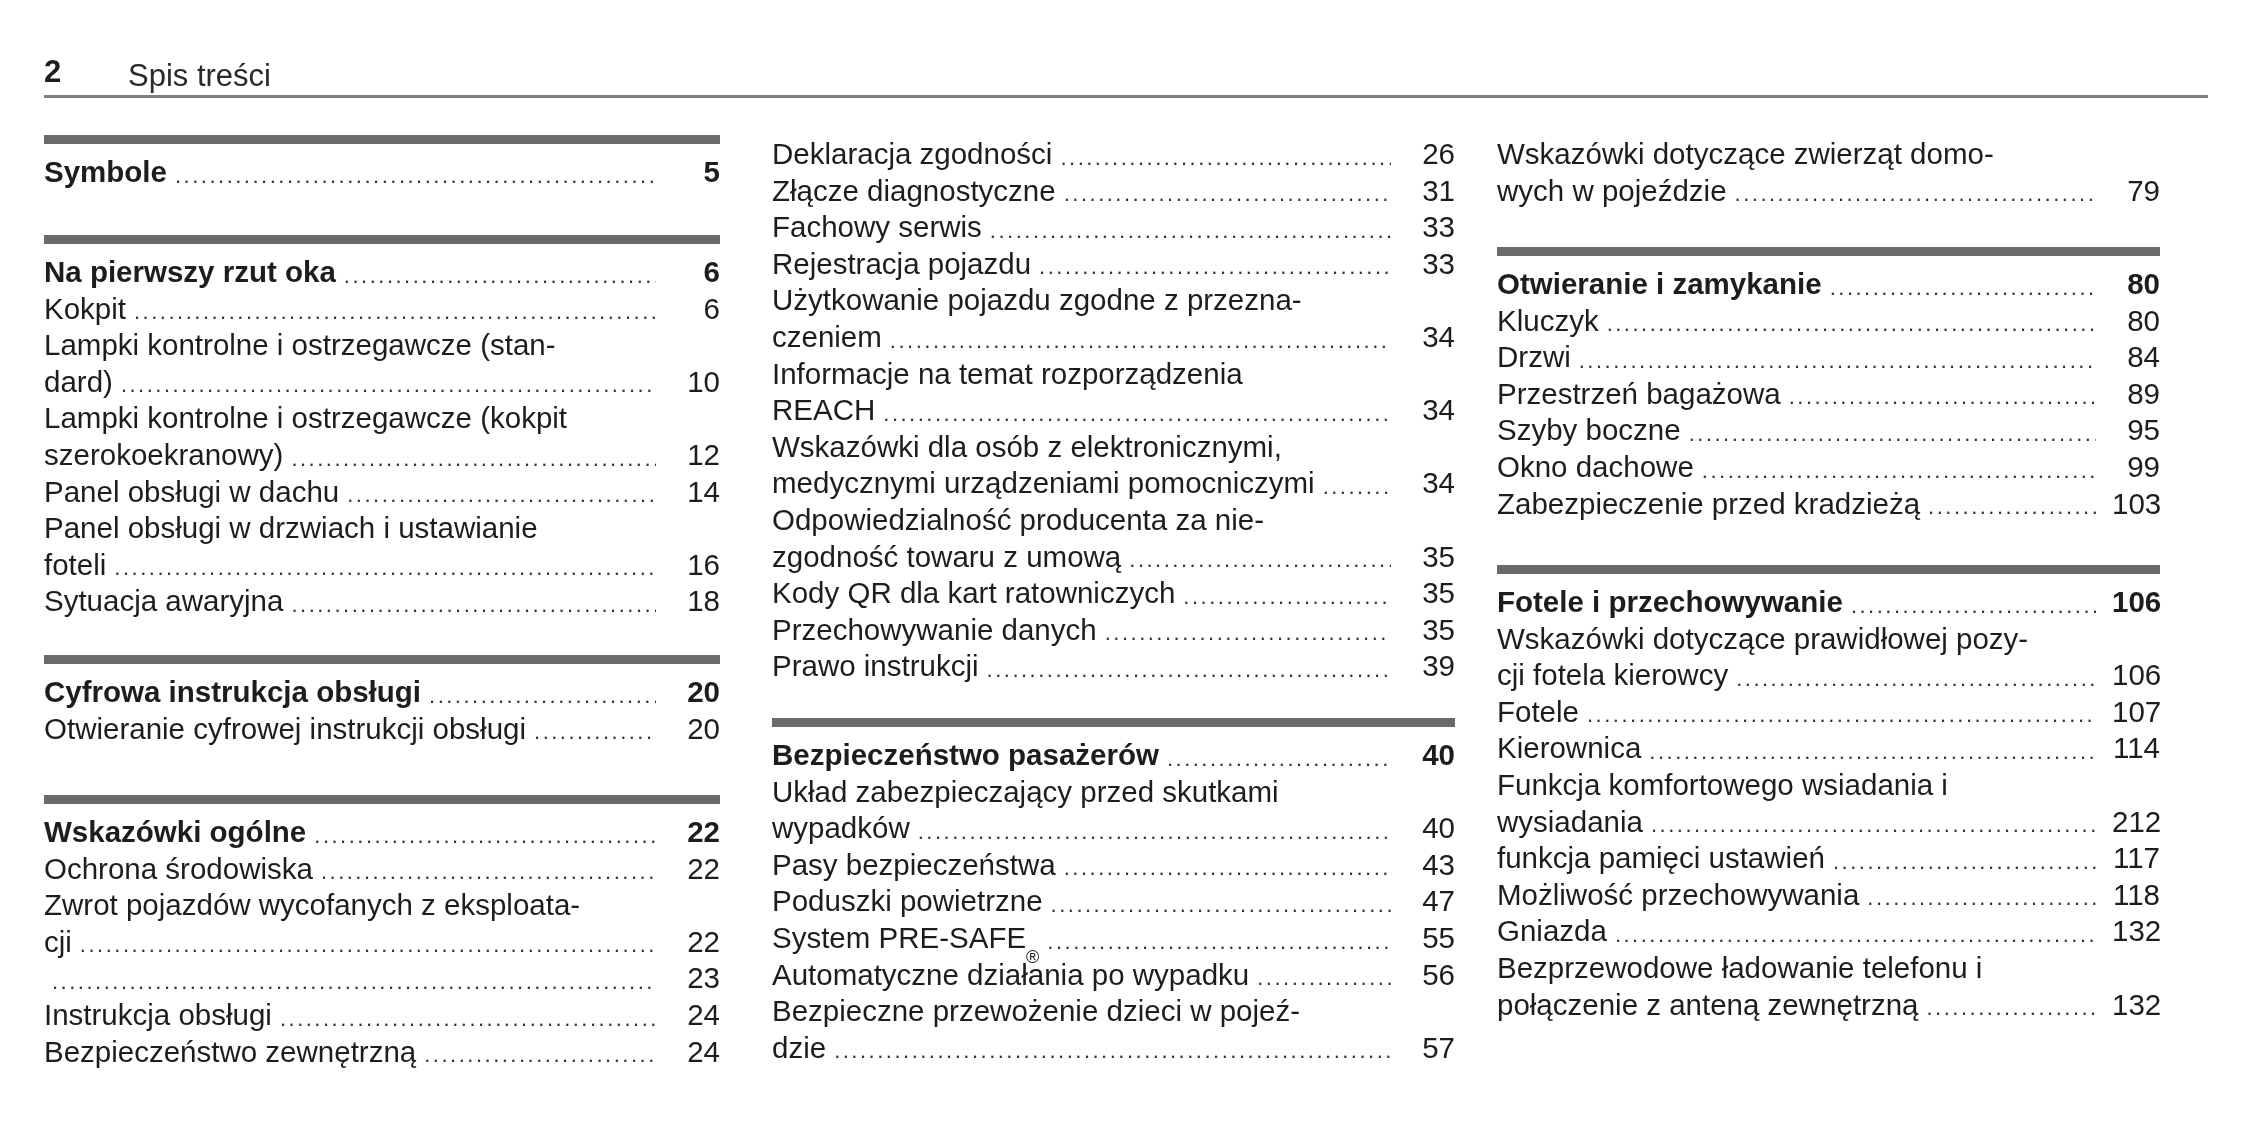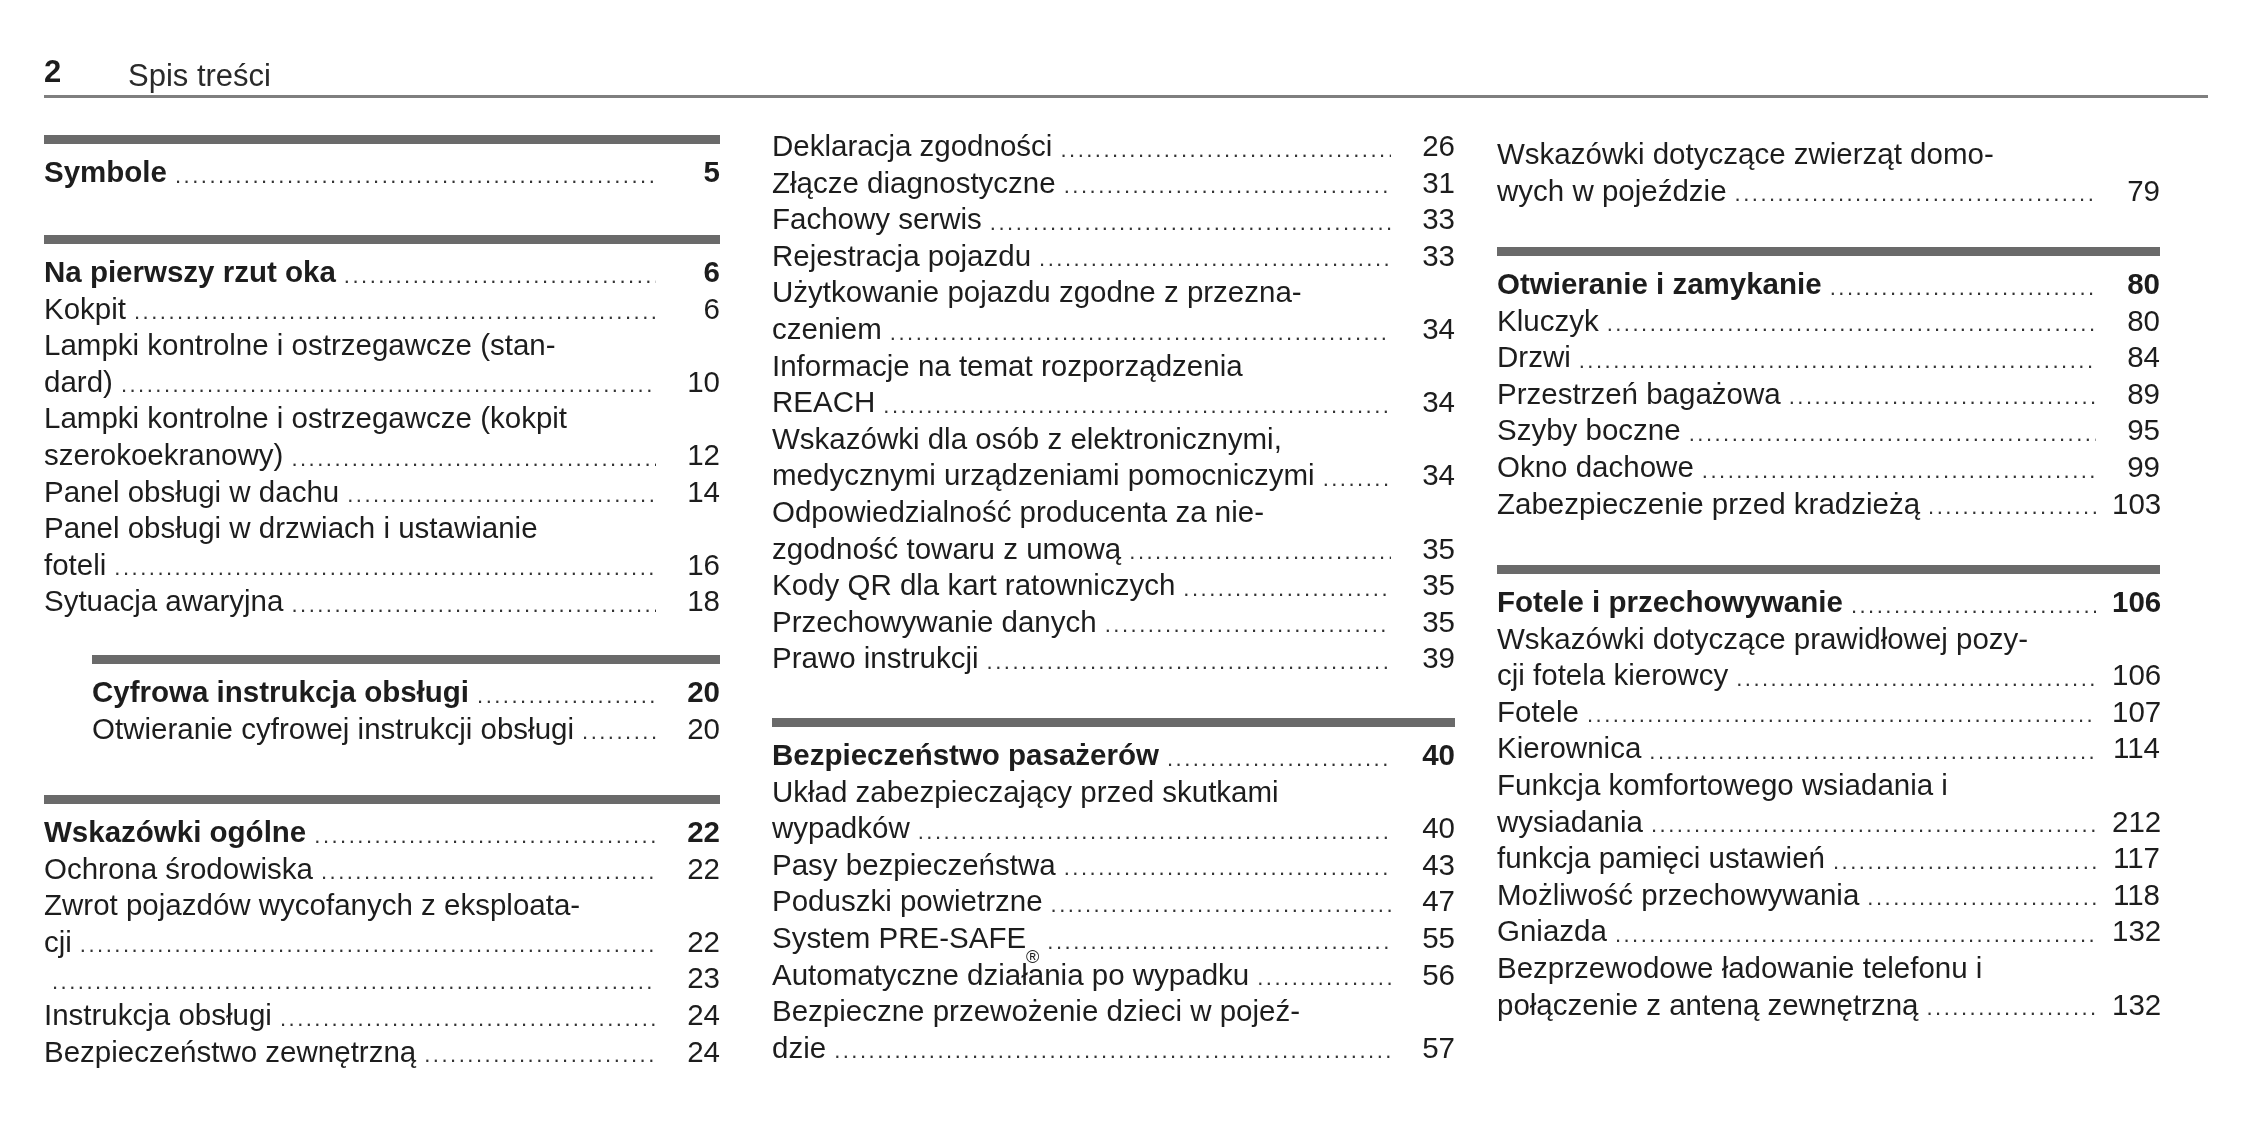--- a/index.html
+++ b/index.html
@@ -119,21 +119,21 @@
       <div class="entry">
         <div class="lines">
           <div class="last">
             <span class="t">Sytuacja awaryjna</span>
             <span class="dots">........................................................................................................................................................................................................</span>
           </div>
         </div>
         <span class="pg">18</span>
       </div>
     </div>
-    <div class="section" style="top: 655px; margin-left: 48px;">
+    <div class="section" style="top: 655px;">
       <div class="bar"></div>
       <div class="entry head">
         <div class="lines">
           <div class="last">
             <span class="t">Cyfrowa instrukcja obsługi</span>
             <span class="dots">........................................................................................................................................................................................................</span>
           </div>
         </div>
         <span class="pg">20</span>
       </div>
@@ -199,21 +199,21 @@
           <div class="last">
             <span class="t">Bezpieczeństwo zewnętrzną</span>
             <span class="dots">........................................................................................................................................................................................................</span>
           </div>
         </div>
         <span class="pg">24</span>
       </div>
     </div>
   </div>
 <div class="col col2">
-    <div class="section" style="top: 128px; margin-top: 0px;">
+    <div class="section" style="top: 128px; margin-top: 8px;">
       <div class="entry">
         <div class="lines">
           <div class="last">
             <span class="t">Deklaracja zgodności</span>
             <span class="dots">........................................................................................................................................................................................................</span>
           </div>
         </div>
         <span class="pg">26</span>
       </div>
       <div class="entry">

